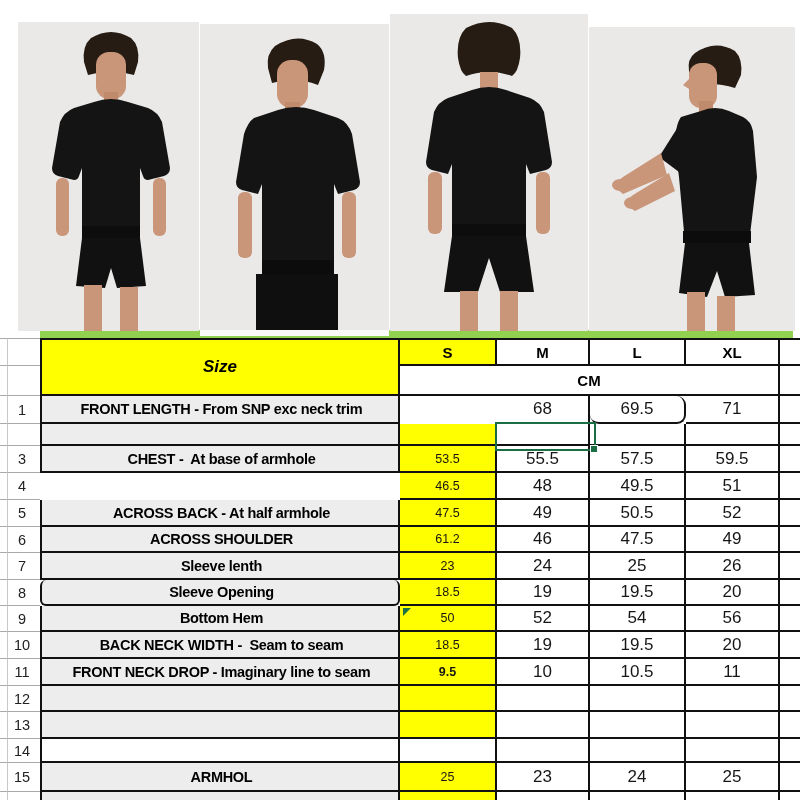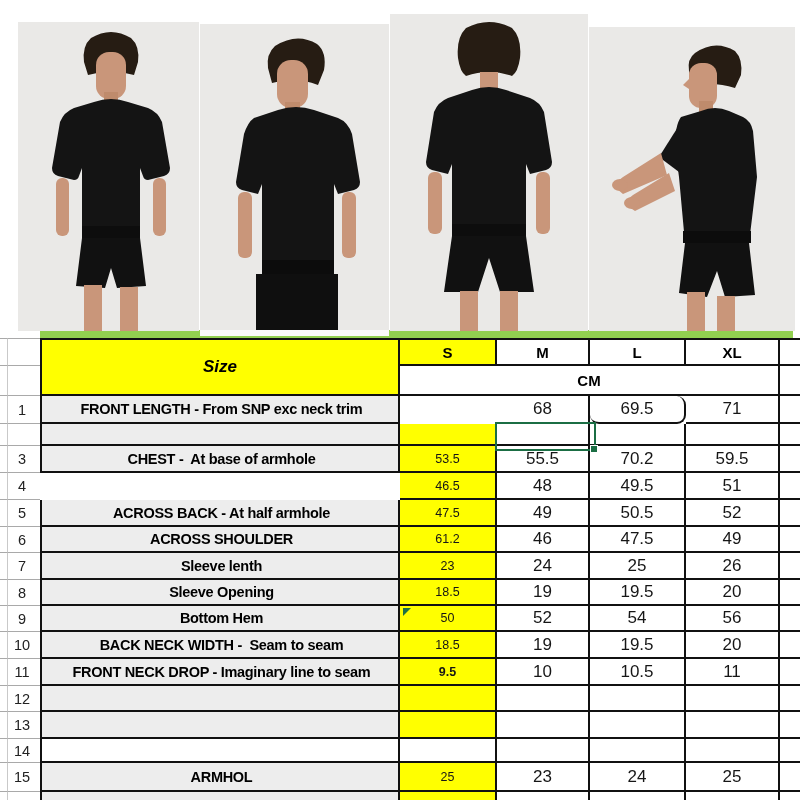--- a/index.html
+++ b/index.html
@@ -146,21 +146,21 @@
     <div class="val sval yellow" style="grid-area: 4 / 4;"></div>
     <div class="val" style="grid-area: 4 / 5;"></div>
     <div class="val" style="grid-area: 4 / 6;"></div>
     <div class="val" style="grid-area: 4 / 7;"></div>
     <div class="sliver" style="grid-area: 4 / 8;"></div>
     <div class="mcell m1" style="grid-area: 5 / 1;"></div>
     <div class="mcell num" style="grid-area: 5 / 2;">3</div>
     <div class="lbl gray" style="grid-area: 5 / 3;">CHEST -  At base of armhole</div>
     <div class="val sval yellow" style="grid-area: 5 / 4;">53.5</div>
     <div class="val" style="grid-area: 5 / 5;">55.5</div>
-    <div class="val" style="grid-area: 5 / 6;">70.2</div>
+    <div class="val" style="grid-area: 5 / 6;">57.5</div>
     <div class="val" style="grid-area: 5 / 7;">59.5</div>
     <div class="sliver" style="grid-area: 5 / 8;"></div>
     <div class="mcell m1" style="grid-area: 6 / 1;"></div>
     <div class="mcell num" style="grid-area: 6 / 2;">4</div>
     <div class="val sval yellow" style="grid-area: 6 / 4;">46.5</div>
     <div class="val" style="grid-area: 6 / 5;">48</div>
     <div class="val" style="grid-area: 6 / 6;">49.5</div>
     <div class="val" style="grid-area: 6 / 7;">51</div>
     <div class="sliver" style="grid-area: 6 / 8;"></div>
     <div class="mcell m1" style="grid-area: 7 / 1;"></div>
@@ -182,21 +182,21 @@
     <div class="mcell m1" style="grid-area: 9 / 1;"></div>
     <div class="mcell num" style="grid-area: 9 / 2;">7</div>
     <div class="lbl gray" style="grid-area: 9 / 3;">Sleeve lenth</div>
     <div class="val sval yellow" style="grid-area: 9 / 4;">23</div>
     <div class="val" style="grid-area: 9 / 5;">24</div>
     <div class="val" style="grid-area: 9 / 6;">25</div>
     <div class="val" style="grid-area: 9 / 7;">26</div>
     <div class="sliver" style="grid-area: 9 / 8;"></div>
     <div class="mcell m1" style="grid-area: 10 / 1;"></div>
     <div class="mcell num" style="grid-area: 10 / 2;">8</div>
-    <div class="lbl gray" style="grid-area: 10 / 3;">Sleeve Opening</div>
+    <div class="lbl gray" style="grid-area: 10 / 3; border-radius: 6px;">Sleeve Opening</div>
     <div class="val sval yellow" style="grid-area: 10 / 4;">18.5</div>
     <div class="val" style="grid-area: 10 / 5;">19</div>
     <div class="val" style="grid-area: 10 / 6;">19.5</div>
     <div class="val" style="grid-area: 10 / 7;">20</div>
     <div class="sliver" style="grid-area: 10 / 8;"></div>
     <div class="mcell m1" style="grid-area: 11 / 1;"></div>
     <div class="mcell num" style="grid-area: 11 / 2;">9</div>
     <div class="lbl gray" style="grid-area: 11 / 3;">Bottom Hem</div>
     <div class="val sval yellow" style="grid-area: 11 / 4;">50</div>
     <div class="val" style="grid-area: 11 / 5;">52</div>

